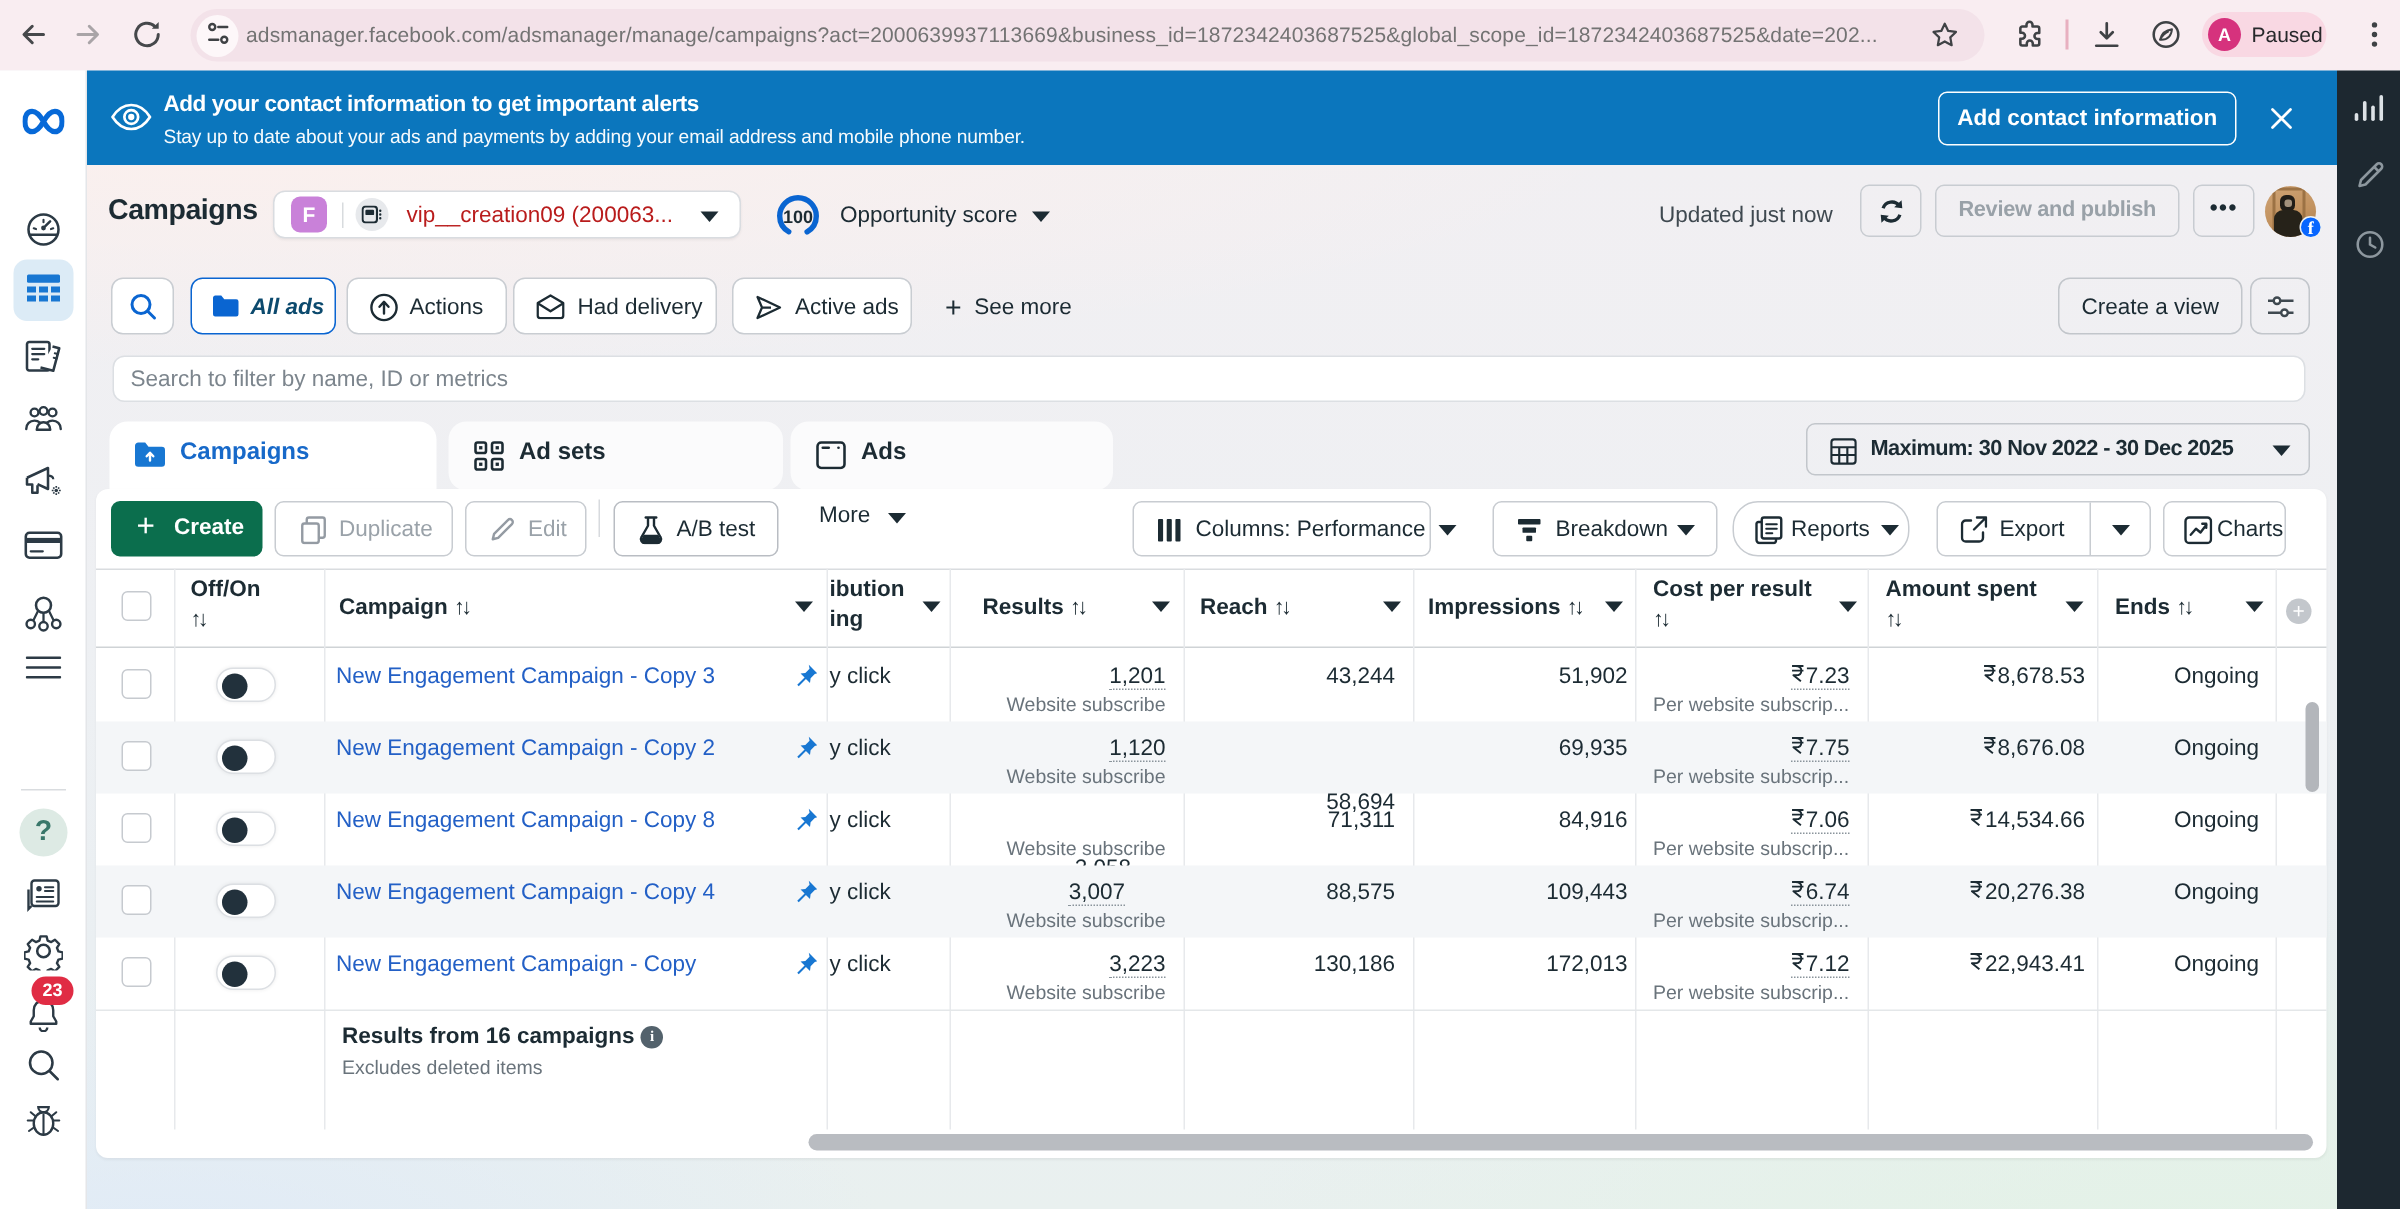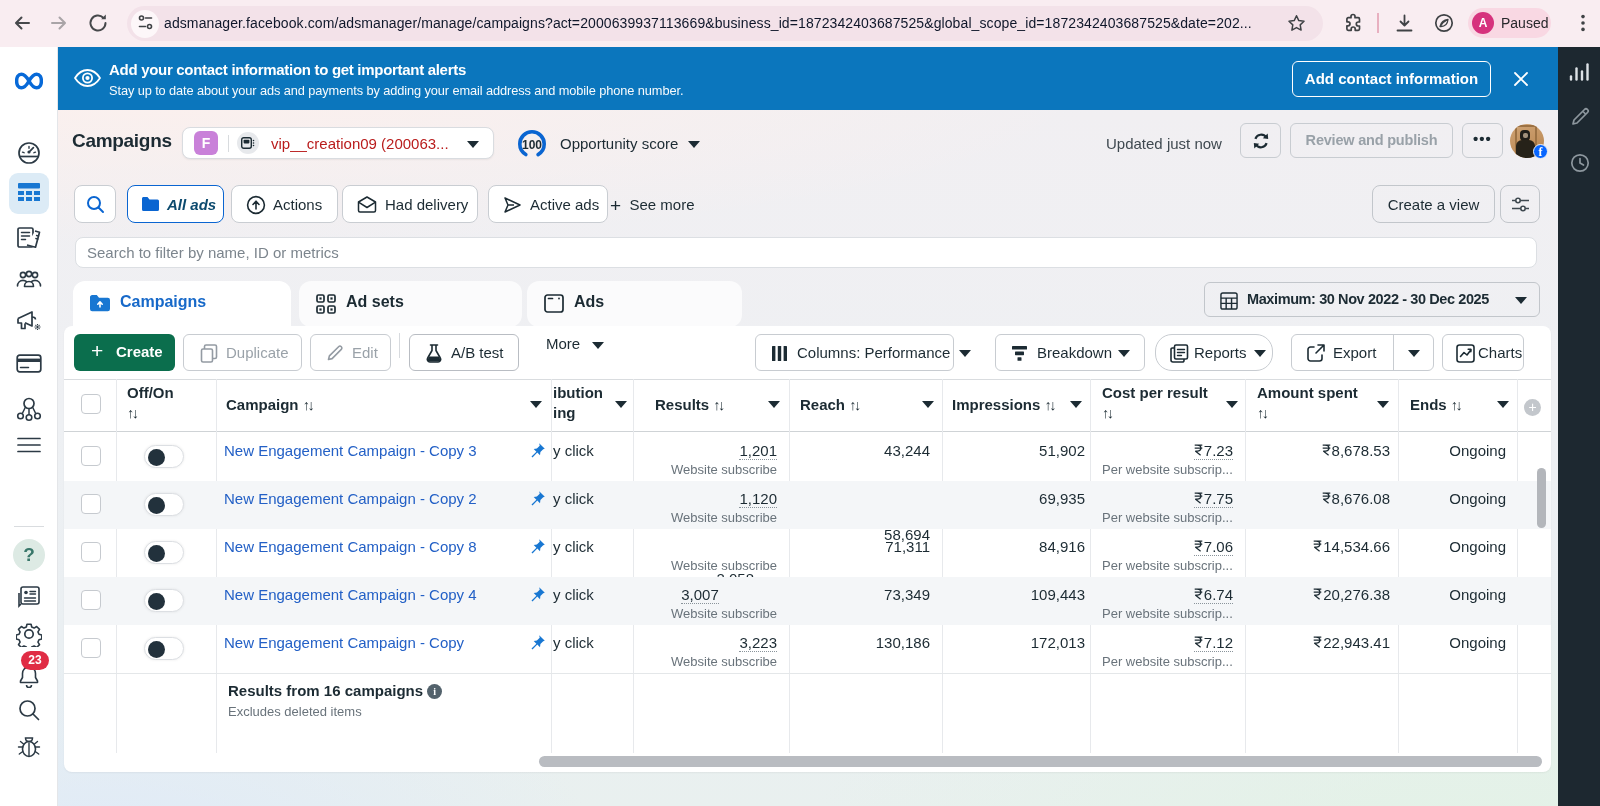--- a/index.html
+++ b/index.html
@@ -3,21 +3,21 @@
 <meta charset="utf-8">
 <style>
 * { margin:0; padding:0; box-sizing:border-box; }
 html,body { width:1600px; height:806px; overflow:hidden; font-family:"Liberation Sans",sans-serif; }
 body { position:relative; background:#eef0f3; }
 .abs { position:absolute; }
 
 #chrome { position:absolute; left:0; top:0; width:1600px; height:47px; background:#f9edf1; }
 #urlpill { position:absolute; left:127px; top:6px; width:1196px; height:35px; border-radius:18px; background:#f3e2e9; }
 #urlpill .tunecirc { position:absolute; left:4px; top:3.5px; width:28px; height:28px; border-radius:50%; background:#fdf7f9; }
-#urltext { position:absolute; left:37px; top:9px; font-size:14px; color:#0f172a; letter-spacing:0.1px; white-space:nowrap; }
+#urltext { position:absolute; left:37px; top:9px; font-size:14px; color:#737373; letter-spacing:0.1px; white-space:nowrap; }
 #paused { position:absolute; left:1468px; top:8px; width:83px; height:30px; border-radius:15px; background:#f9d8e3; }
 #paused .av { position:absolute; left:4px; top:4px; width:22px; height:22px; border-radius:50%; background:#d6327d; color:#fff; font-size:12px; font-weight:bold; text-align:center; line-height:22px; }
 #paused .tx { position:absolute; left:33px; top:7px; font-size:14px; color:#27282b; }
 
 #leftrail { position:absolute; left:0; top:47px; width:58px; height:759px; background:#fff; border-right:1px solid #e4e6e9; }
 #rightrail { position:absolute; left:1558px; top:47px; width:42px; height:759px; background:#1d2830; }
 
 #banner { position:absolute; left:58px; top:47px; width:1500px; height:63px; background:#0b76bd; color:#fff; }
 #banner .t1 { position:absolute; left:51px; top:14px; font-size:15px; font-weight:bold; letter-spacing:-0.3px; }
 #banner .t2 { position:absolute; left:51px; top:36px; font-size:12.8px; font-weight:normal; opacity:.97; letter-spacing:-0.1px; }
@@ -285,21 +285,21 @@
         <path d="M1.5 6.2L10 11.5 18.5 6.2" stroke="#1c2b33" stroke-width="1.5" fill="none" stroke-linejoin="round"></path>
       </svg>
     <div class="abs" style="left:42px;top:10px;font-size:15px;color:#1c2b33;">Had delivery</div>
   </div>
   <div class="seg" style="left:430px;top:75px;width:120px;">
     <svg class="abs" style="left:14px;top:10px" width="19" height="18" viewBox="0 0 19 18">
         <path d="M2 2l15 7-15 7 3-7z M5 9h6" stroke="#1c2b33" stroke-width="1.5" fill="none" stroke-linejoin="round"></path>
       </svg>
     <div class="abs" style="left:41px;top:10px;font-size:15px;color:#1c2b33;">Active ads</div>
   </div>
-  <div class="abs" style="left:552px;top:85px;font-size:15px;color:#1c2b33;"><span style="font-size:19px;vertical-align:-2px;">+</span>&nbsp; See more</div>
+  <div class="abs" style="left:572px;top:85px;font-size:15px;color:#1c2b33;"><span style="font-size:19px;vertical-align:-2px;">+</span>&nbsp; See more</div>
   <div class="seg" style="left:1314px;top:75px;width:123px;background:transparent;border-color:#c2c6cb;">
       <div class="abs" style="left:0;top:10px;width:100%;text-align:center;font-size:15px;color:#1c2b33;">Create a view</div>
     </div>
   <div class="seg" style="left:1442px;top:75px;width:40px;background:transparent;border-color:#c2c6cb;">
     <svg class="abs" style="left:10px;top:9px" width="19" height="19" viewBox="0 0 19 19">
         <path d="M1 5.5h17 M1 13.5h17" stroke="#3f4950" stroke-width="1.6"></path>
         <circle cx="7" cy="5.5" r="2.2" fill="#fff" stroke="#3f4950" stroke-width="1.6"></circle>
         <circle cx="12" cy="13.5" r="2.2" fill="#fff" stroke="#3f4950" stroke-width="1.6"></circle>
       </svg>
   </div>
@@ -531,23 +531,23 @@
 <div class="row alt" style="top:251px;height:48px;">
   <div class="cb" style="left:17px;top:13px;"></div>
   <div class="toggle" style="left:80px;top:12px;">
             <div class="knob"></div>
           </div>
   <div class="link">New Engagement Campaign - Copy 4</div>
           <svg class="pin" width="17" height="17" viewBox="0 0 17 17">
             <path d="M10.2 1.2l5.6 5.6-1.6.5-2.8 2.8-.4 3.2-2.7-2.7-4.8 4.9-1-1 4.9-4.8L4.7 7l3.2-.4 2.8-2.8z" fill="#1877d2"></path>
           </svg>
   <div class="clicktx">y click</div>
-  <div class="num" style="left:567px;width:138px;text-align:center;"><span class="dotted">3,007</span></div>
+  <div class="num" style="left:548px;width:138px;"><span class="dotted">3,007</span></div>
   <div class="num2" style="left:575px;width:138px;">Website subscribe</div>
-  <div class="num" style="left:731px;width:135px;">73,349</div>
+  <div class="num" style="left:731px;width:135px;">88,575</div>
   <div class="num" style="left:884px;width:137px;">109,443</div>
   <div class="num" style="left:1032px;width:137px;"><span class="dotted"><svg width="9" height="12" viewBox="0 0 9 12" style="margin-right:1px">
                 <path d="M0.7 1h7.6 M0.7 4.1h7.6 M3 1c2.6 0 3.9 1.1 3.9 3.1 0 2-1.4 3.1-3.7 3.1H1.6 L6.6 11.2" stroke="#1c2b33" stroke-width="1.25" fill="none" stroke-linejoin="round"></path>
               </svg>6.74</span></div>
   <div class="num2" style="left:1038px;width:137px;text-align:left;">Per website subscrip...</div>
   <div class="num" style="left:1187px;width:139px;"><svg width="9" height="12" viewBox="0 0 9 12" style="margin-right:1px">
               <path d="M0.7 1h7.6 M0.7 4.1h7.6 M3 1c2.6 0 3.9 1.1 3.9 3.1 0 2-1.4 3.1-3.7 3.1H1.6 L6.6 11.2" stroke="#1c2b33" stroke-width="1.25" fill="none" stroke-linejoin="round"></path>
             </svg>20,276.38</div>
   <div class="num" style="left:1340px;width:102px;">Ongoing</div>
 </div>

